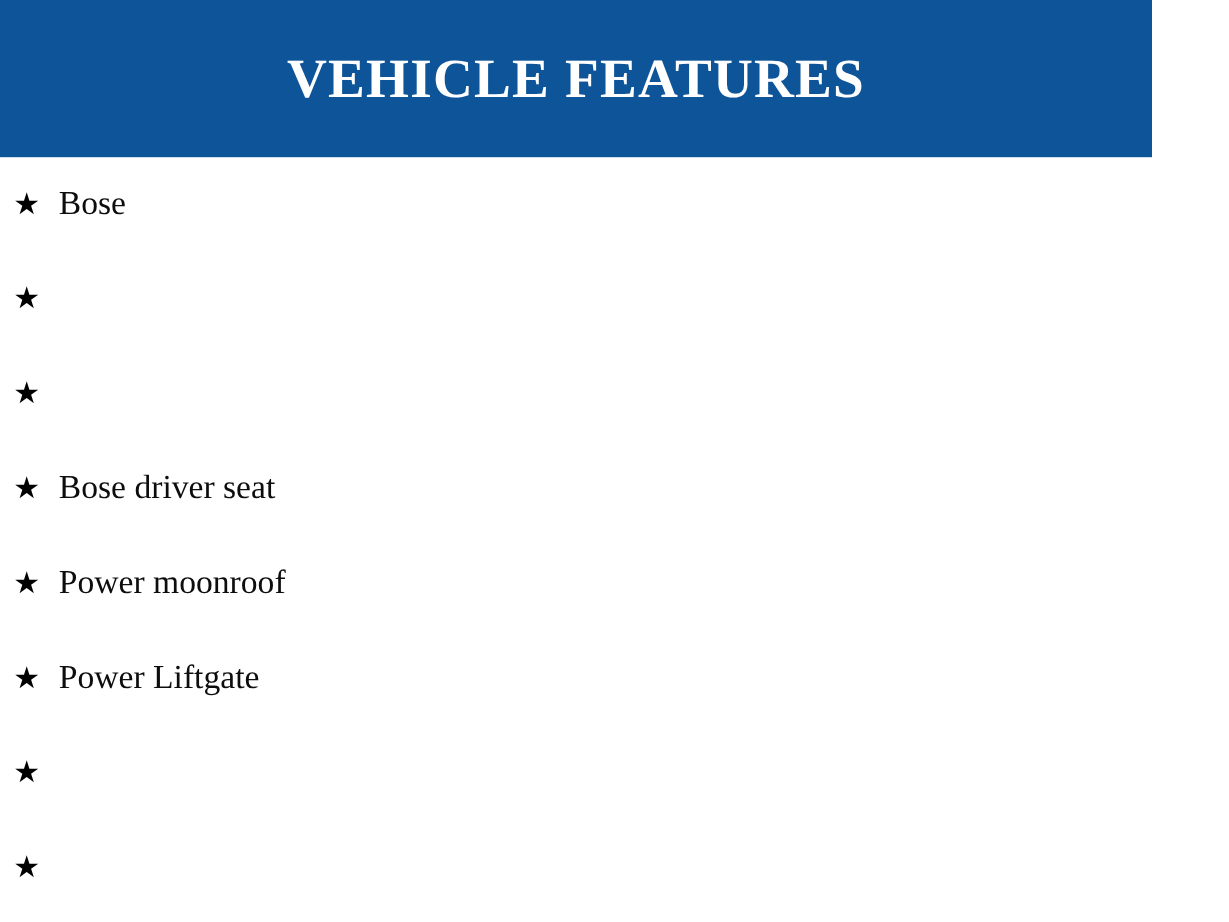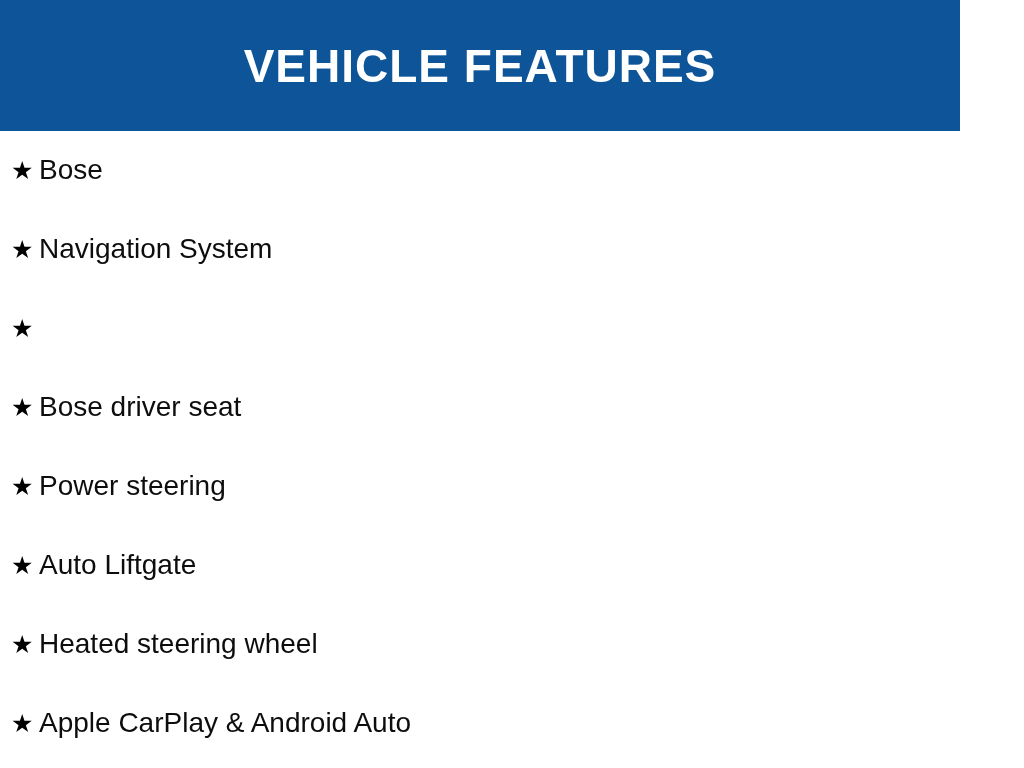--- a/index.html
+++ b/index.html
@@ -11,20 +11,21 @@
     height: 768px;
     background: #ffffff;
     overflow: hidden;
     font-family: "Liberation Sans", sans-serif;
   }
   .page {
     width: 960px;
     height: 768px;
     display: flex;
     flex-direction: column;
+    font-family: Liberation Serif, serif;
   }
   .page-header {
     height: 131px;
     flex: 0 0 131px;
     background: var(--header-bg, #0e5499);
     display: flex;
     align-items: center;
     justify-content: center;
   }
   .page-title {
@@ -49,21 +50,21 @@
   }
   .star-icon {
     width: 26px;
     flex: 0 0 26px;
     font-size: 25px;
     line-height: 1;
     color: #000000;
     text-align: left;
   }
   .feature-label {
-    margin-left: 2px;
+    margin-left: 12px;
     font-size: 28px;
     color: #0d0d0d;
     line-height: 1.15;
     white-space: nowrap;
   }
 </style>
 </head>
 <body>
 
 <div class="page">
@@ -71,45 +72,42 @@
     <h1 class="page-title">VEHICLE FEATURES</h1>
   </header>
   <ul class="features-list">
   <li class="feature-item">
     <span class="star-icon">★</span>
     <span class="feature-label">Bose</span>
   </li>
 
   <li class="feature-item">
     <span class="star-icon">★</span>
-    <span class="feature-label">Navigation System</span>
   </li>
 
   <li class="feature-item">
     <span class="star-icon">★</span>
   </li>
 
   <li class="feature-item">
     <span class="star-icon">★</span>
     <span class="feature-label">Bose driver seat</span>
   </li>
 
   <li class="feature-item">
     <span class="star-icon">★</span>
-    <span class="feature-label">Power steering</span>
+    <span class="feature-label">Power moonroof</span>
   </li>
 
   <li class="feature-item">
     <span class="star-icon">★</span>
-    <span class="feature-label">Auto Liftgate</span>
+    <span class="feature-label">Power Liftgate</span>
   </li>
 
   <li class="feature-item">
     <span class="star-icon">★</span>
-    <span class="feature-label">Heated steering wheel</span>
   </li>
 
   <li class="feature-item">
     <span class="star-icon">★</span>
-    <span class="feature-label">Apple CarPlay &amp; Android Auto</span>
   </li>
 </ul>
 </div>
 
 </body></html>

